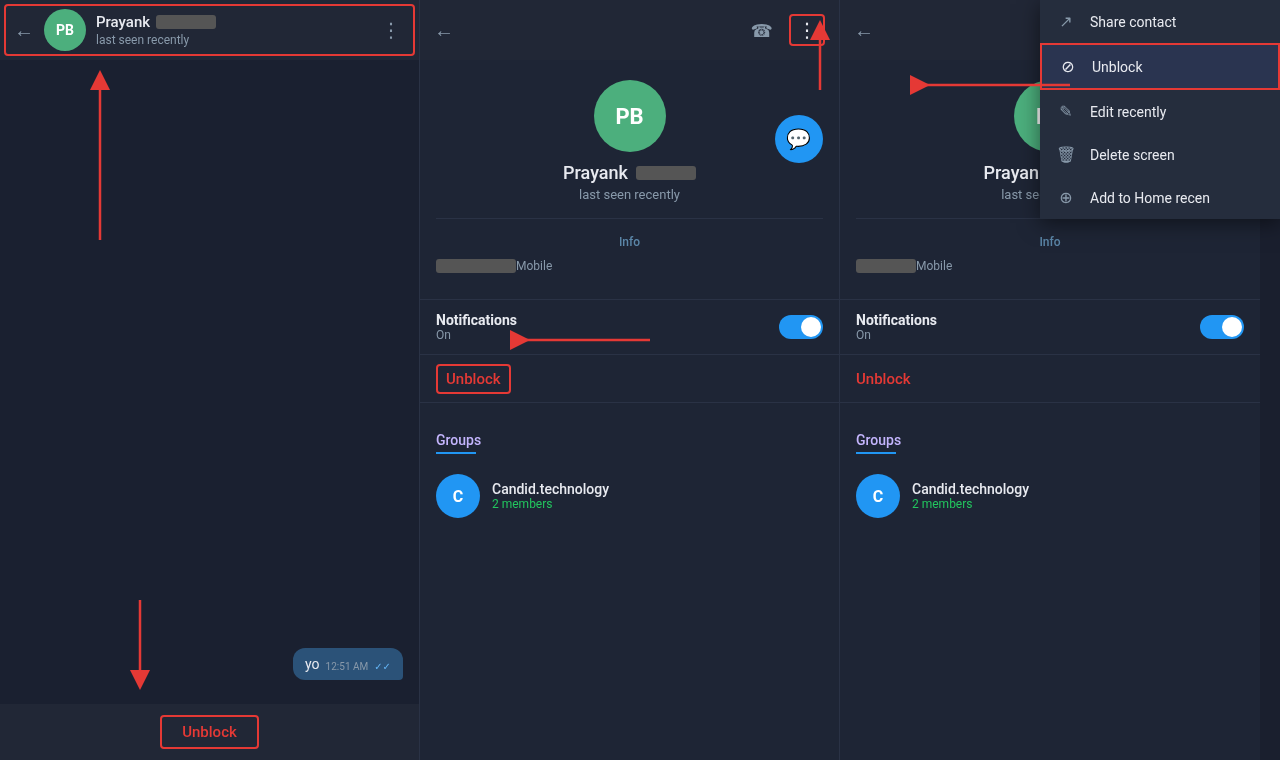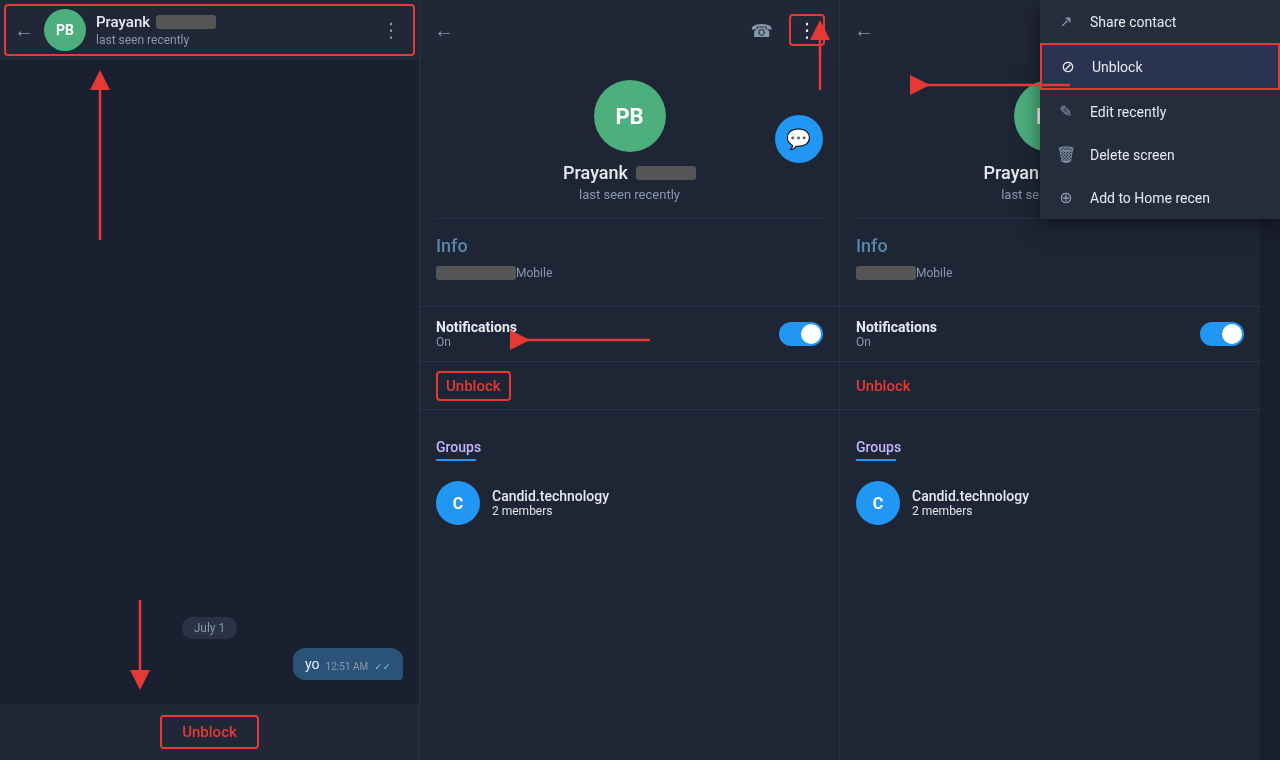--- a/index.html
+++ b/index.html
@@ -270,23 +270,24 @@
       background: #2a3245;
       margin: 0 16px;
     }
 
     .info-section {
       padding: 16px;
     }
 
     .info-label {
       color: #5b86a8;
-      font-size: 18px;
+      font-size: 12px;
       font-weight: 500;
       margin-bottom: 10px;
+      text-align: center;
     }
 
     .info-row {
       display: flex;
       flex-direction: row;
       margin-bottom: 6px;
     }
 
     .info-value-blur {
       width: 80px;
@@ -399,21 +400,21 @@
       flex-shrink: 0;
     }
 
     .group-info h4 {
       color: #e8eaf0;
       font-size: 14px;
       font-weight: 500;
     }
 
     .group-info p {
-      color: #e5e5e5;
+      color: #22c55e;
       font-size: 12px;
     }
 
     
     .panel-contact-2 {
       width: 420px;
       height: 760px;
       background: #1e2535;
       display: flex;
       flex-direction: column;
@@ -471,23 +472,20 @@
         <div class="contact-name">
           <span>Prayank</span>
           <span class="name-blur"></span>
         </div>
         <div class="contact-status">last seen recently</div>
       </div>
       <span class="more-btn">⋮</span>
     </div>
 
     <div class="chat-body">
-      <div class="date-badge">
-        <span>July 1</span>
-      </div>
       <div class="message-bubble">
         <span>yo</span>
         <span class="message-time">12:51 AM</span>
         <span class="check-icon">✓✓</span>
       </div>
     </div>
 
     <div class="chat-footer">
       <span class="unblock-btn-chat">Unblock</span>
     </div>

